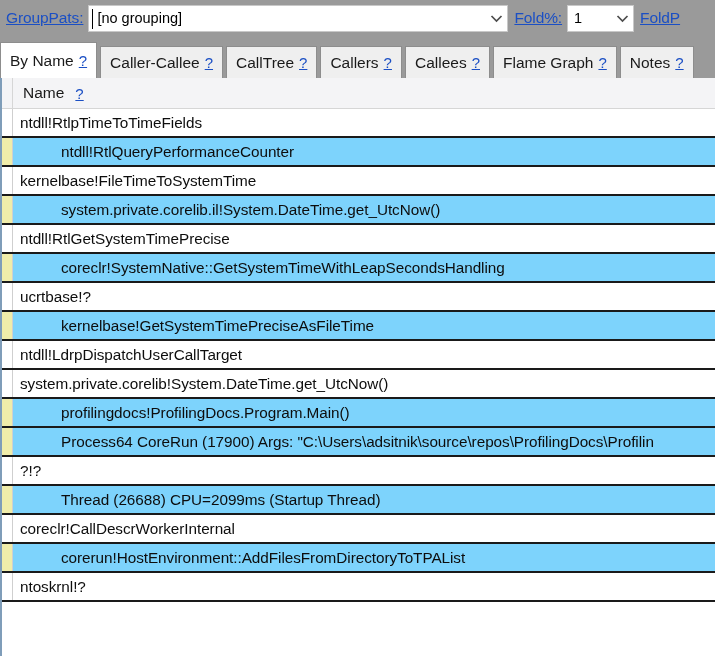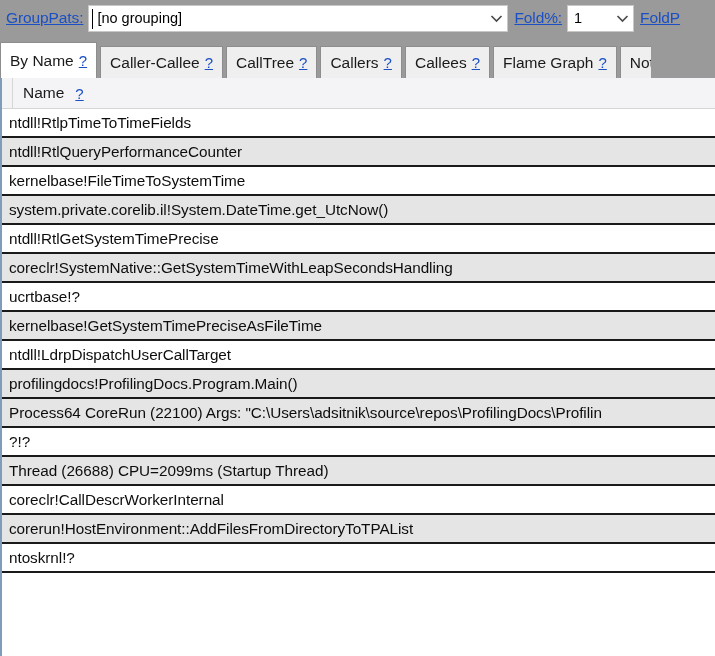--- a/index.html
+++ b/index.html
@@ -81,21 +81,21 @@
     position: absolute;
     left: 3px; top: 3px;
     width: 1px; height: 20px;
     background: #000;
   }
 
   
   .tabstrip {
     position: absolute;
     left: 0; top: 36px;
-    width: 651px;
+    width: 715px;
     height: 42px;
     background: #9a9a9a;
     display: flex;
     align-items: flex-end;
     overflow: hidden;
   }
 
   .tab {
     height: 32px;
     margin-right: 3px;
@@ -176,23 +176,22 @@
   }
 
   .row {
     height: 29px;
     display: flex;
     align-items: stretch;
     border-bottom: 2px solid #1a1a1a;
     box-sizing: border-box;
     background: #ffffff;
     cursor: pointer;
-    flex-direction: column;
-  }
-  .row.alt { background: #e5e5e5; }
+  }
+  .row.alt { background: #7dd3fc; gap: 41px; }
 
   .row .gutter {
     width: 11px;
     flex: 0 0 auto;
     background: #ffffff;
     border-right: 1px solid #cfcfcf;
     box-sizing: border-box;
   }
 
   .row .cell {
@@ -308,27 +307,31 @@
           <div class="cell">ucrtbase!?</div>
         </div>
         <div class="row alt">
           <div class="gutter" style="background: rgb(240, 237, 170);"></div>
           <div class="cell">kernelbase!GetSystemTimePreciseAsFileTime</div>
         </div>
         <div class="row">
           <div class="gutter"></div>
           <div class="cell">ntdll!LdrpDispatchUserCallTarget</div>
         </div>
+        <div class="row">
+          <div class="gutter"></div>
+          <div class="cell">system.private.corelib!System.DateTime.get_UtcNow()</div>
+        </div>
         <div class="row alt">
           <div class="gutter" style="background: rgb(240, 237, 170);"></div>
           <div class="cell">profilingdocs!ProfilingDocs.Program.Main()</div>
         </div>
         <div class="row alt">
           <div class="gutter" style="background: rgb(240, 237, 170);"></div>
-          <div class="cell">Process64 CoreRun (22100) Args:  "C:\Users\adsitnik\source\repos\ProfilingDocs\Profilin</div>
+          <div class="cell">Process64 CoreRun (17900) Args:  "C:\Users\adsitnik\source\repos\ProfilingDocs\Profilin</div>
         </div>
         <div class="row">
           <div class="gutter"></div>
           <div class="cell">?!?</div>
         </div>
         <div class="row alt">
           <div class="gutter" style="background: rgb(240, 237, 170);"></div>
           <div class="cell">Thread (26688) CPU=2099ms (Startup Thread)</div>
         </div>
         <div class="row">

